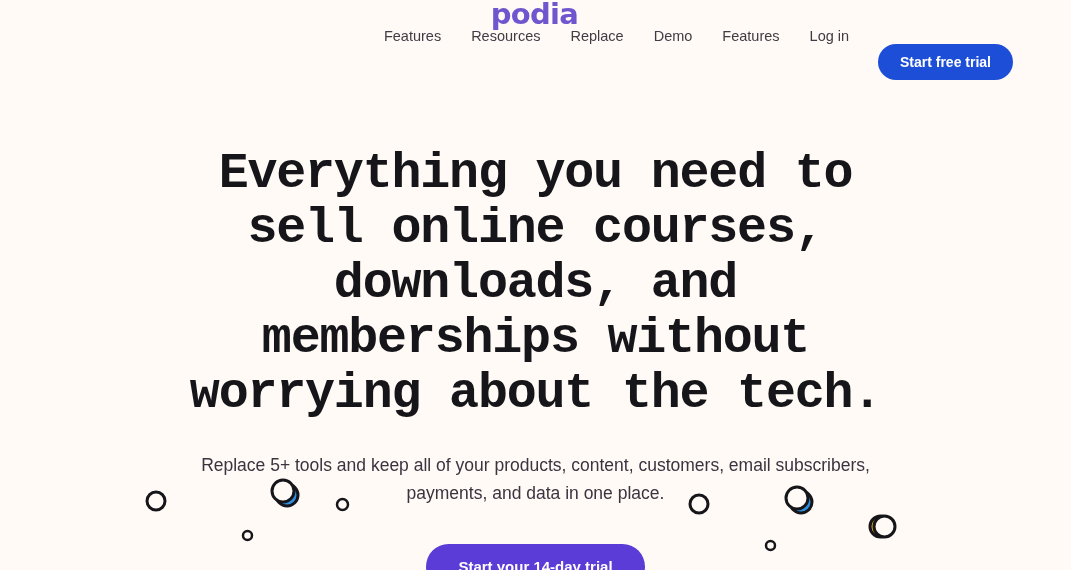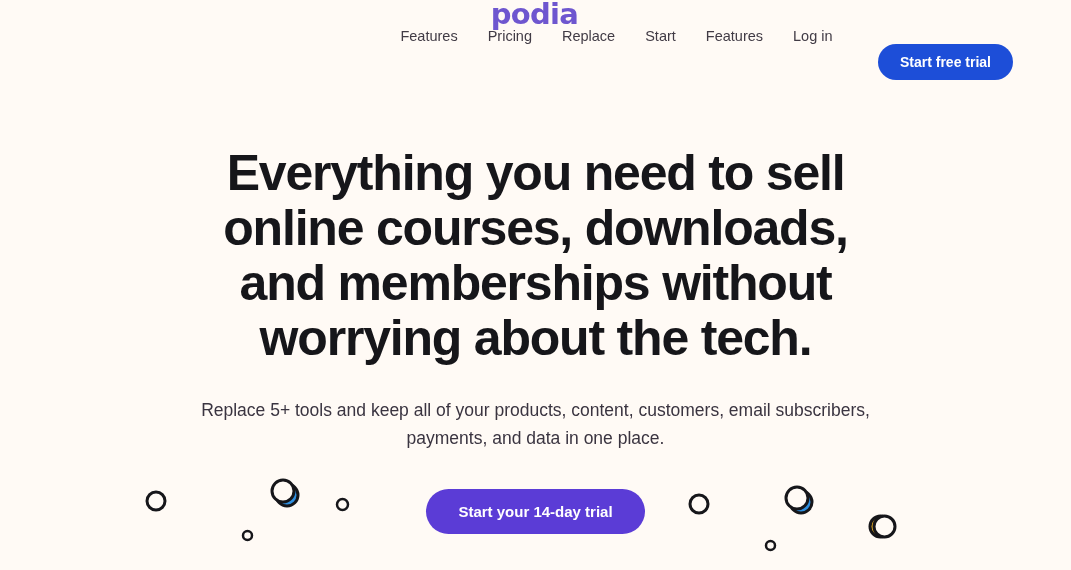--- a/index.html
+++ b/index.html
@@ -71,21 +71,21 @@
 
   
   .hero {
     position: relative;
     text-align: center;
     padding-top: 76px;
     z-index: 10;
   }
 
   .hero-title {
-    font-family: Liberation Sans, sans-serif;
+    font-family: Liberation Mono, monospace;
     font-size: 50px;
     font-weight: 700;
     line-height: 1.1;
     letter-spacing: -1.2px;
     color: #16161A;
     max-width: 700px;
     margin: 0 auto;
   }
 
   .hero-subtitle {
@@ -132,23 +132,23 @@
 </style>
 </head>
 <body>
 
 <header class="site-header">
 
   <a class="brand-logo" href="#">podia</a>
 
   <nav class="main-nav">
     <a class="nav-link" href="#">Features</a>
-    <a class="nav-link" href="#">Pricing</a>
+    <a class="nav-link" href="#">Resources</a>
     <a class="nav-link" href="#">Replace</a>
-    <a class="nav-link" href="#">Start</a>
+    <a class="nav-link" href="#">Demo</a>
     <a class="nav-link" href="#">Features</a>
     <a class="nav-link" href="#">Log in</a>
   </nav>
 
   <button class="header-cta">Start free trial</button>
 </header>
 
 <div class="decor-layer" id="decor-layer">
     <svg class="decor" width="34" height="34" viewBox="0 0 34 34" style="left: 139px; top: 484px;">
       <circle cx="17" cy="17" r="9" fill="#FFFAF5" stroke="#16161A" stroke-width="3"></circle>

